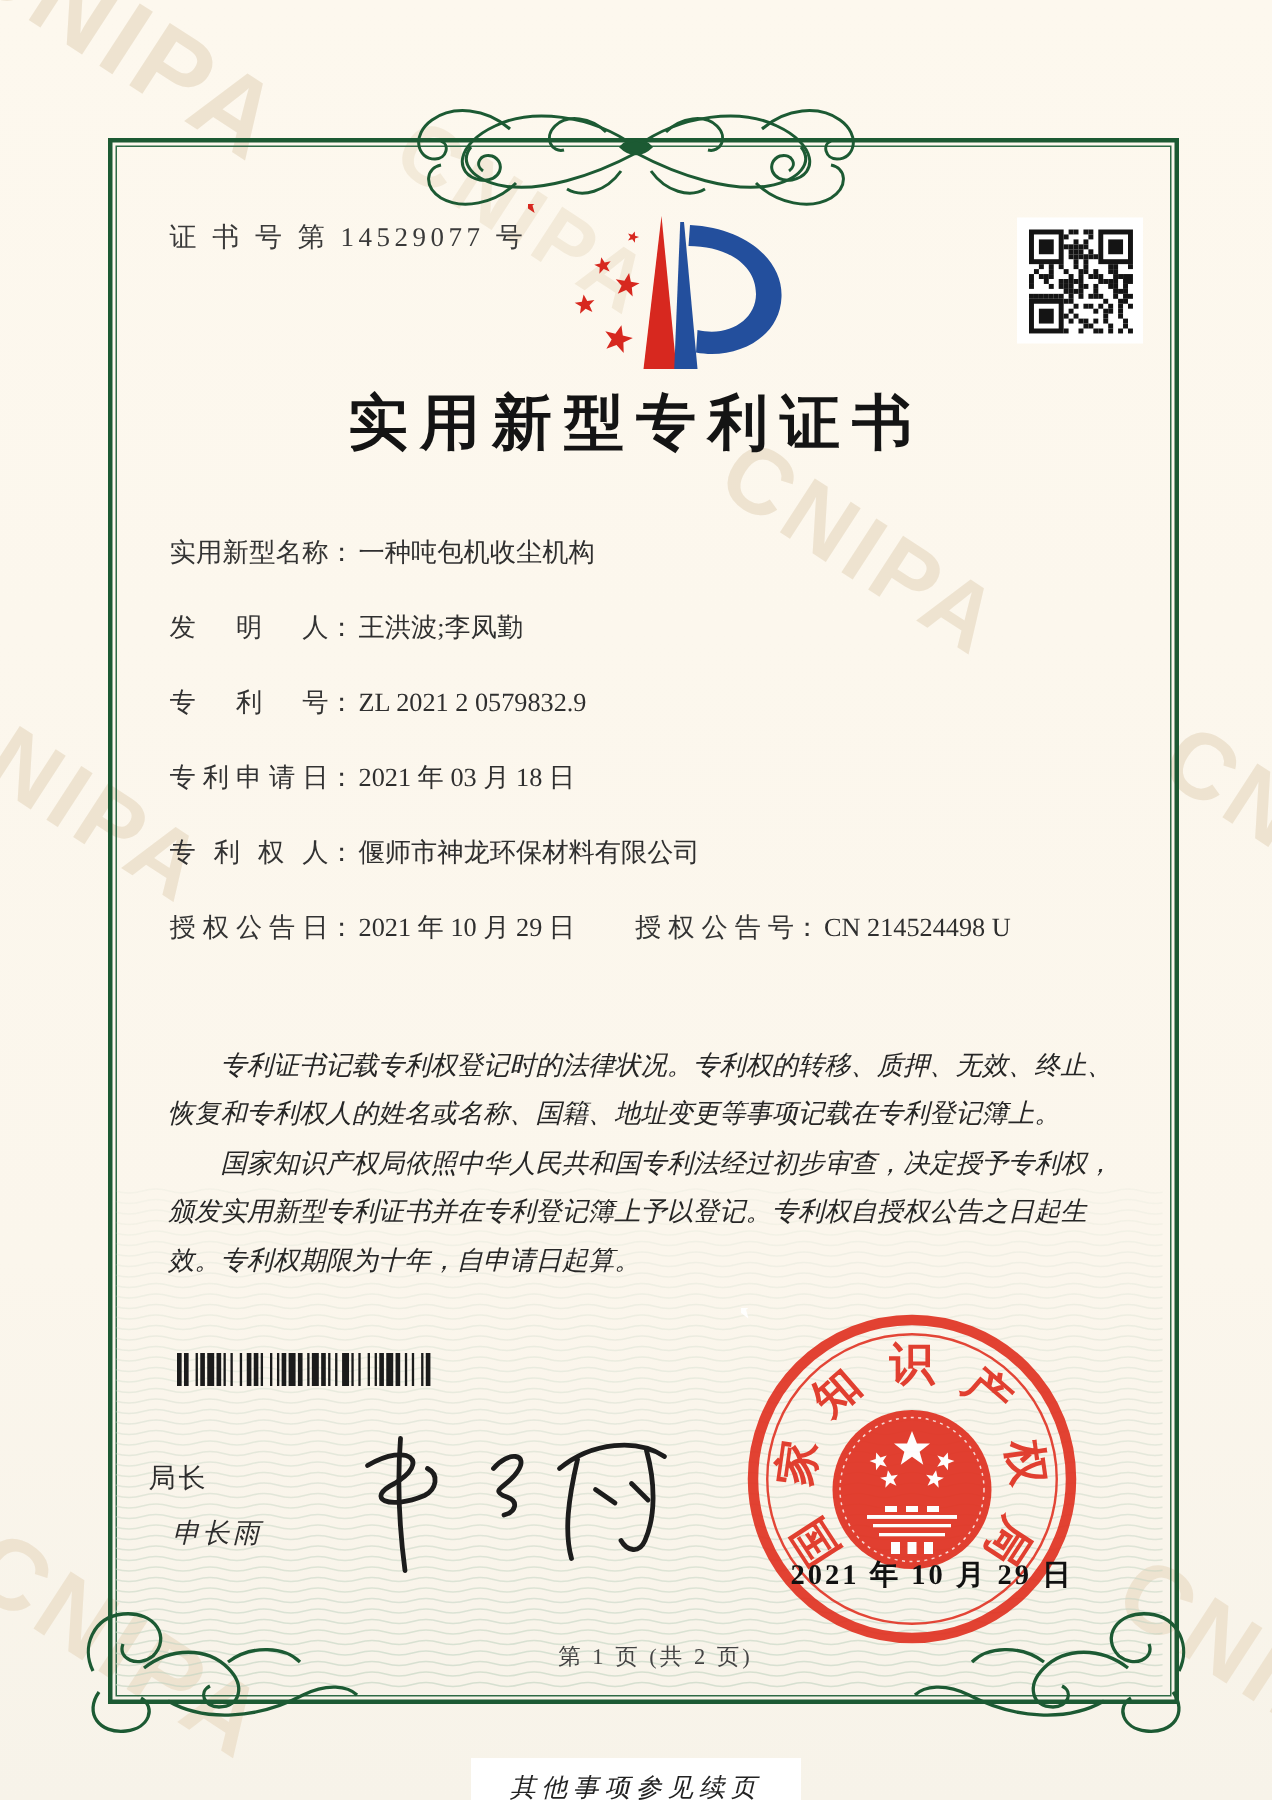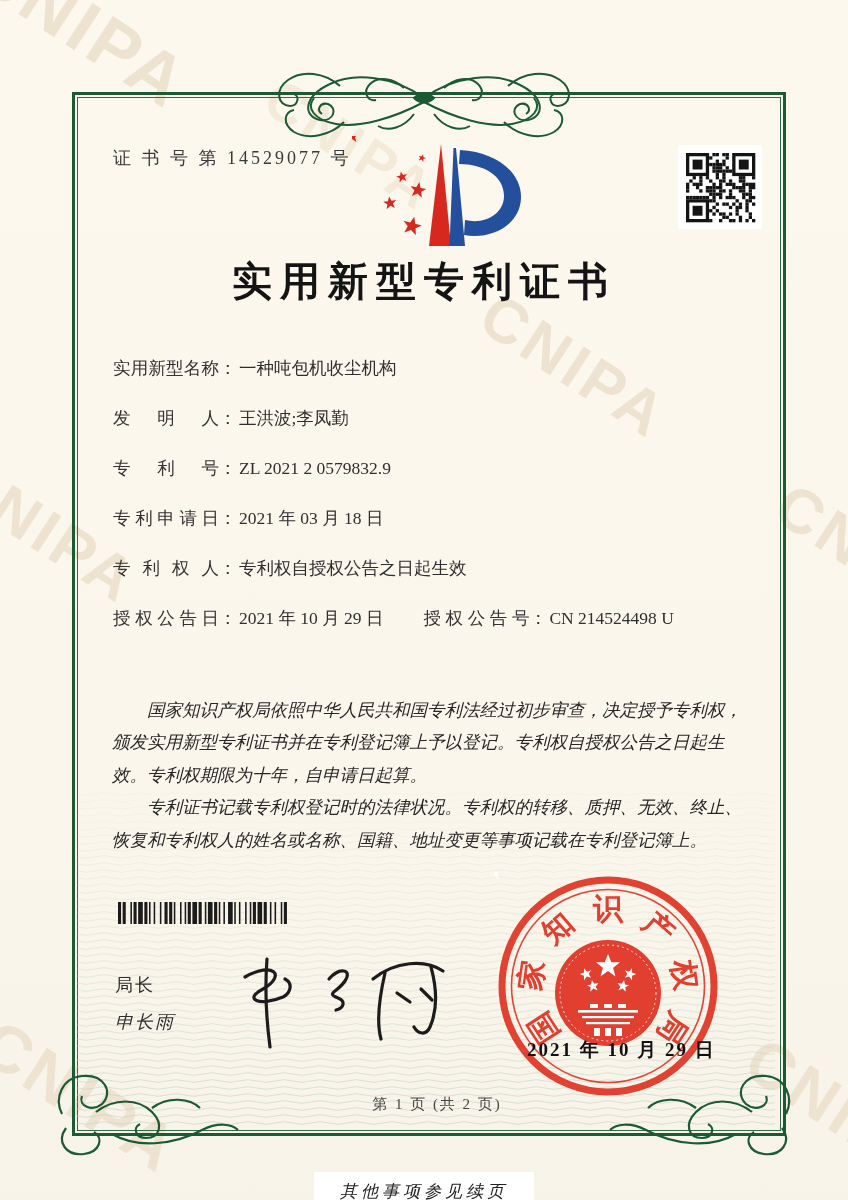--- a/index.html
+++ b/index.html
@@ -314,30 +314,30 @@
     <div class="field-row">
       <span class="flabel">发明人</span><span class="fcolon">：</span><span class="fvalue">王洪波;李凤勤</span>
     </div>
     <div class="field-row">
       <span class="flabel">专利号</span><span class="fcolon">：</span><span class="fvalue">ZL 2021 2 0579832.9</span>
     </div>
     <div class="field-row">
       <span class="flabel">专利申请日</span><span class="fcolon">：</span><span class="fvalue">2021 年 03 月 18 日</span>
     </div>
     <div class="field-row">
-      <span class="flabel">专利权人</span><span class="fcolon">：</span><span class="fvalue">专利权自授权公告之日起生效</span>
+      <span class="flabel">专利权人</span><span class="fcolon">：</span><span class="fvalue">偃师市神龙环保材料有限公司</span>
     </div>
     <div class="field-row">
       <span class="flabel">授权公告日</span><span class="fcolon">：</span><span class="fvalue">2021 年 10 月 29 日</span><span class="pair2"><span class="flabel">授权公告号</span><span class="fcolon">：</span><span class="fvalue">CN 214524498 U</span></span>
     </div>
   </div>
 
   <div class="abs body-text">
+    <p>专利证书记载专利权登记时的法律状况。专利权的转移、质押、无效、终止、恢复和专利权人的姓名或名称、国籍、地址变更等事项记载在专利登记簿上。</p>
     <p>国家知识产权局依照中华人民共和国专利法经过初步审查，决定授予专利权，颁发实用新型专利证书并在专利登记簿上予以登记。专利权自授权公告之日起生效。专利权期限为十年，自申请日起算。</p>
-    <p>专利证书记载专利权登记时的法律状况。专利权的转移、质押、无效、终止、恢复和专利权人的姓名或名称、国籍、地址变更等事项记载在专利登记簿上。</p>
   </div>
 
   <svg id="barcode" class="abs" style="left:118px; top:902px;" width="218" height="24">
       <rect x="0" y="0" width="3.1" height="22" fill="#1b1b1b"></rect>
       <rect x="4.65" y="0" width="3.1" height="22" fill="#1b1b1b"></rect>
       <rect x="12.4" y="0" width="1.55" height="22" fill="#1b1b1b"></rect>
       <rect x="15.500000000000002" y="0" width="3.1" height="22" fill="#1b1b1b"></rect>
       <rect x="20.150000000000002" y="0" width="4.65" height="22" fill="#1b1b1b"></rect>
       <rect x="26.350000000000005" y="0" width="3.1" height="22" fill="#1b1b1b"></rect>
       <rect x="31.000000000000007" y="0" width="1.55" height="22" fill="#1b1b1b"></rect>
@@ -363,21 +363,21 @@
       <rect x="131.74999999999994" y="0" width="1.55" height="22" fill="#1b1b1b"></rect>
       <rect x="134.84999999999997" y="0" width="3.1" height="22" fill="#1b1b1b"></rect>
       <rect x="139.49999999999997" y="0" width="4.65" height="22" fill="#1b1b1b"></rect>
       <rect x="145.7" y="0" width="3.1" height="22" fill="#1b1b1b"></rect>
       <rect x="151.89999999999998" y="0" width="1.55" height="22" fill="#1b1b1b"></rect>
       <rect x="156.54999999999998" y="0" width="1.55" height="22" fill="#1b1b1b"></rect>
       <rect x="162.75" y="0" width="1.55" height="22" fill="#1b1b1b"></rect>
       <rect x="165.85000000000002" y="0" width="3.1" height="22" fill="#1b1b1b"></rect>
     </svg>
 
-  <div class="abs officer" style="left:115px; top:973px;">局长</div>
+  <div class="abs officer" style="left:99px; top:973px;">局长</div>
   <div class="abs officer" style="left:115px; top:1010px;font-style:italic;">申长雨</div>
 
   <svg class="abs" style="left:225px; top:945px;" width="240" height="110" viewBox="0 0 240 110">
     <g stroke="#1c1c1c" stroke-width="3.2" fill="none" stroke-linecap="round" stroke-linejoin="round">
       <path d="M42,14 C40,40 41,72 45,102"></path>
       <path d="M20,32 C48,16 62,30 38,44 C18,54 34,62 58,52 C66,48 68,38 60,34"></path>
       <path d="M104,34 c10,-12 24,-10 16,2 c-7,11 -20,12 -7,17 c8,3 6,10 -2,12"></path>
       <path d="M148,34 c22,-18 52,-20 70,-8"></path>
       <path d="M160,28 c-6,26 -9,48 -4,66"></path>
       <path d="M206,22 c6,22 6,44 -1,60 c-4,9 -12,7 -16,0"></path>

